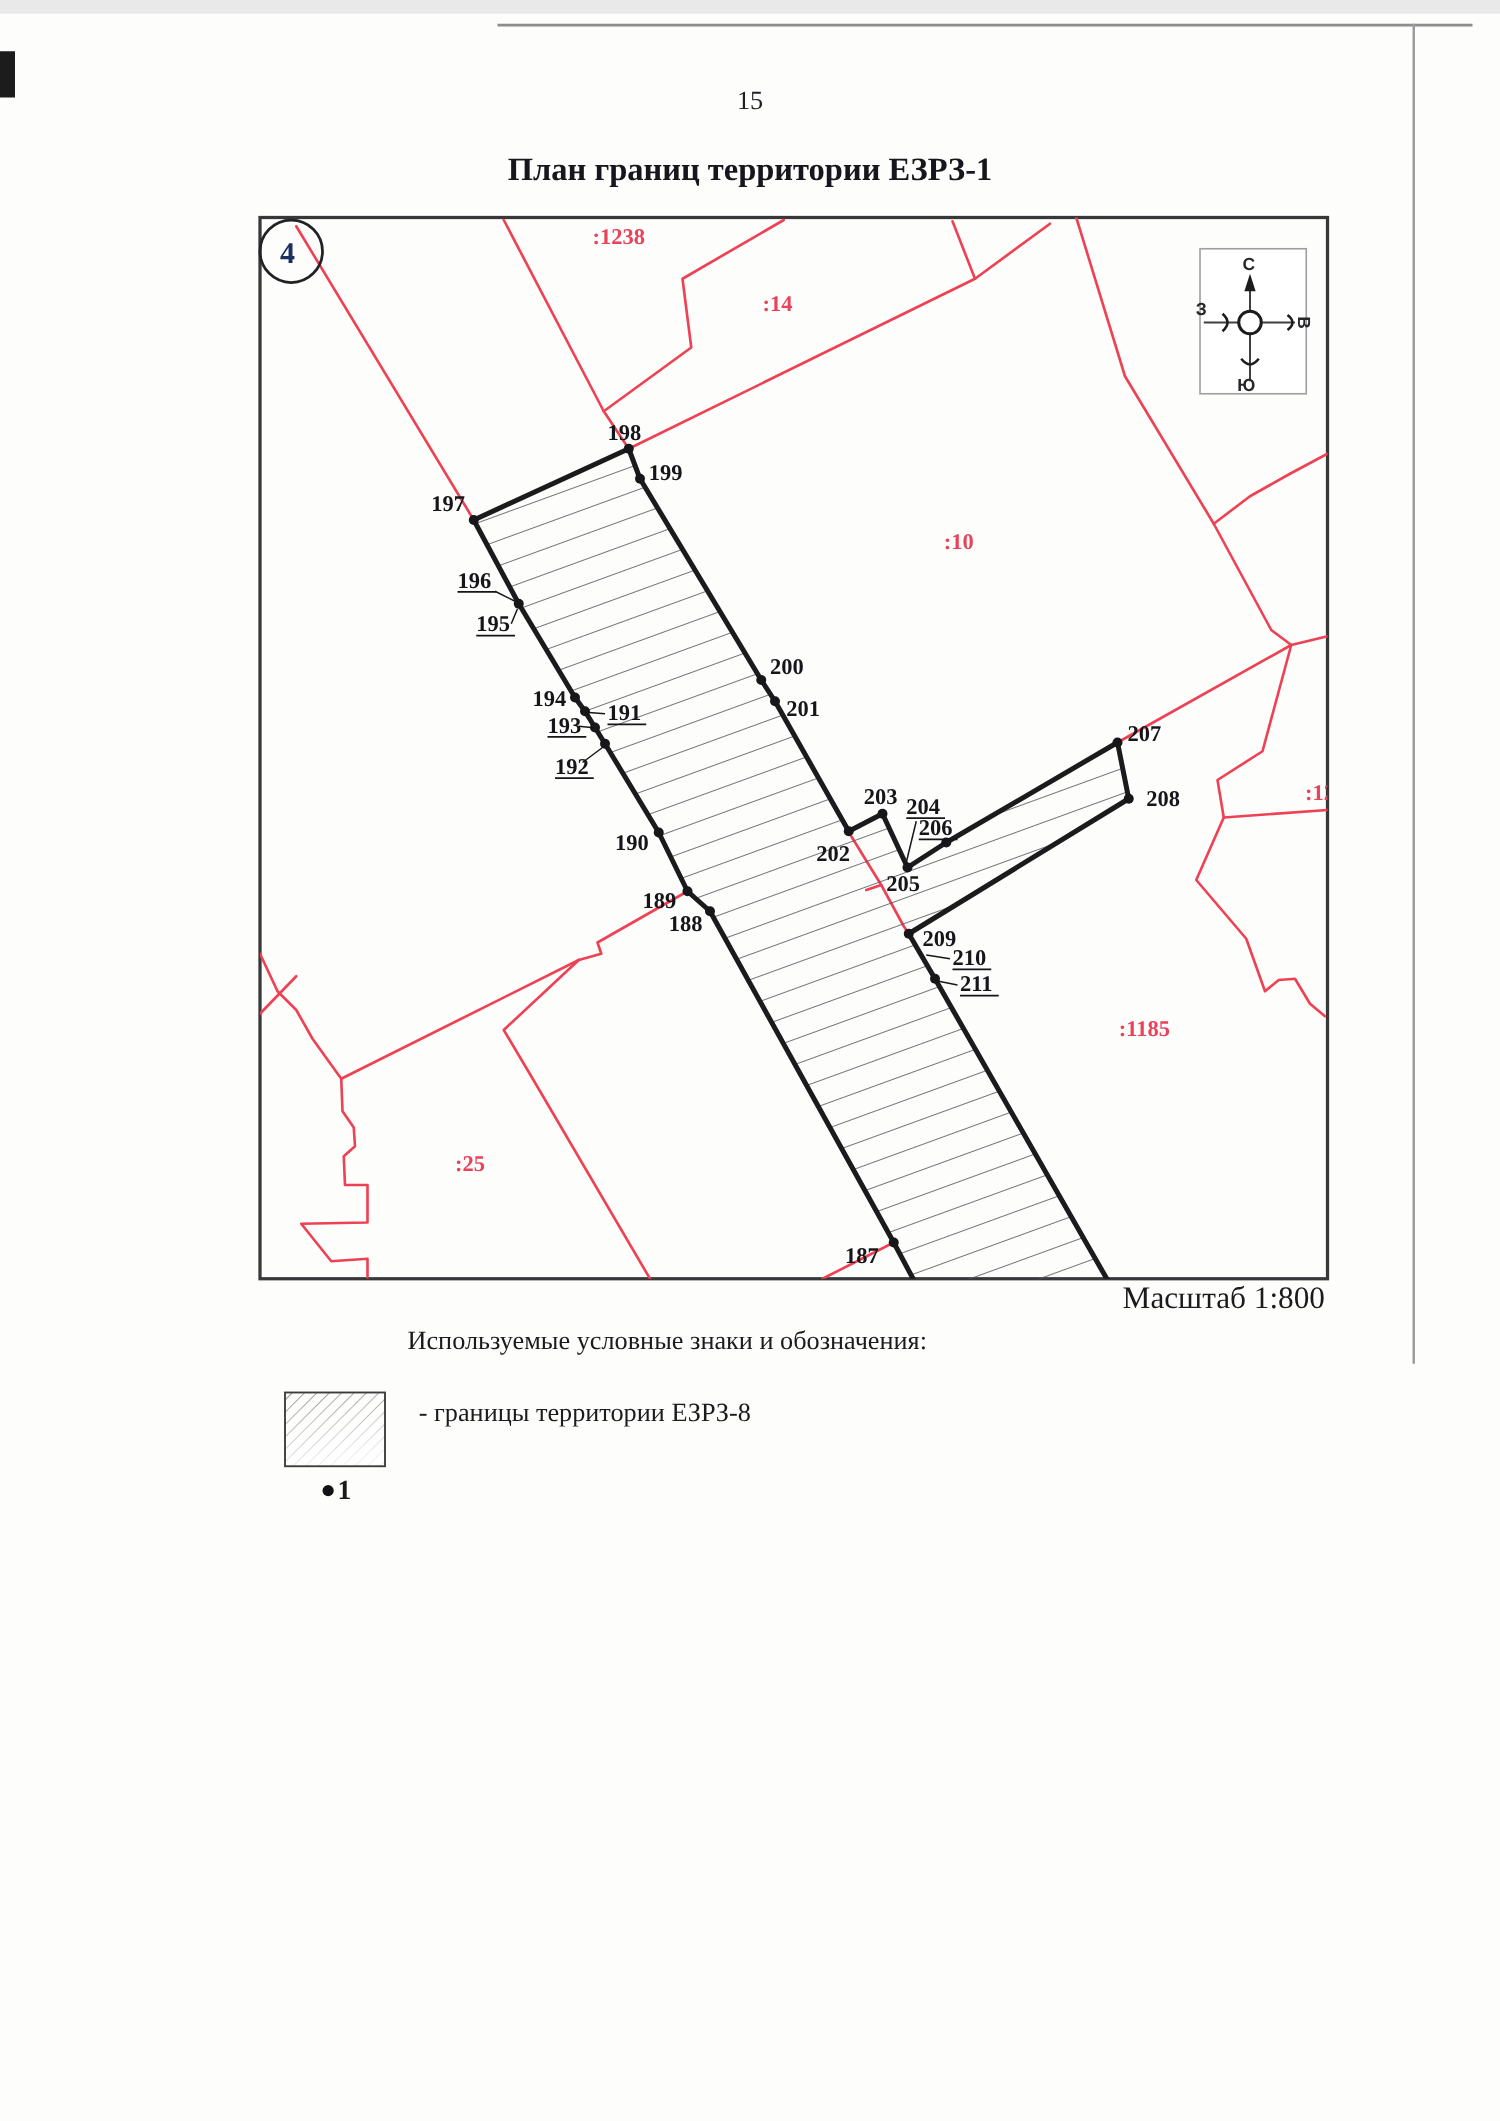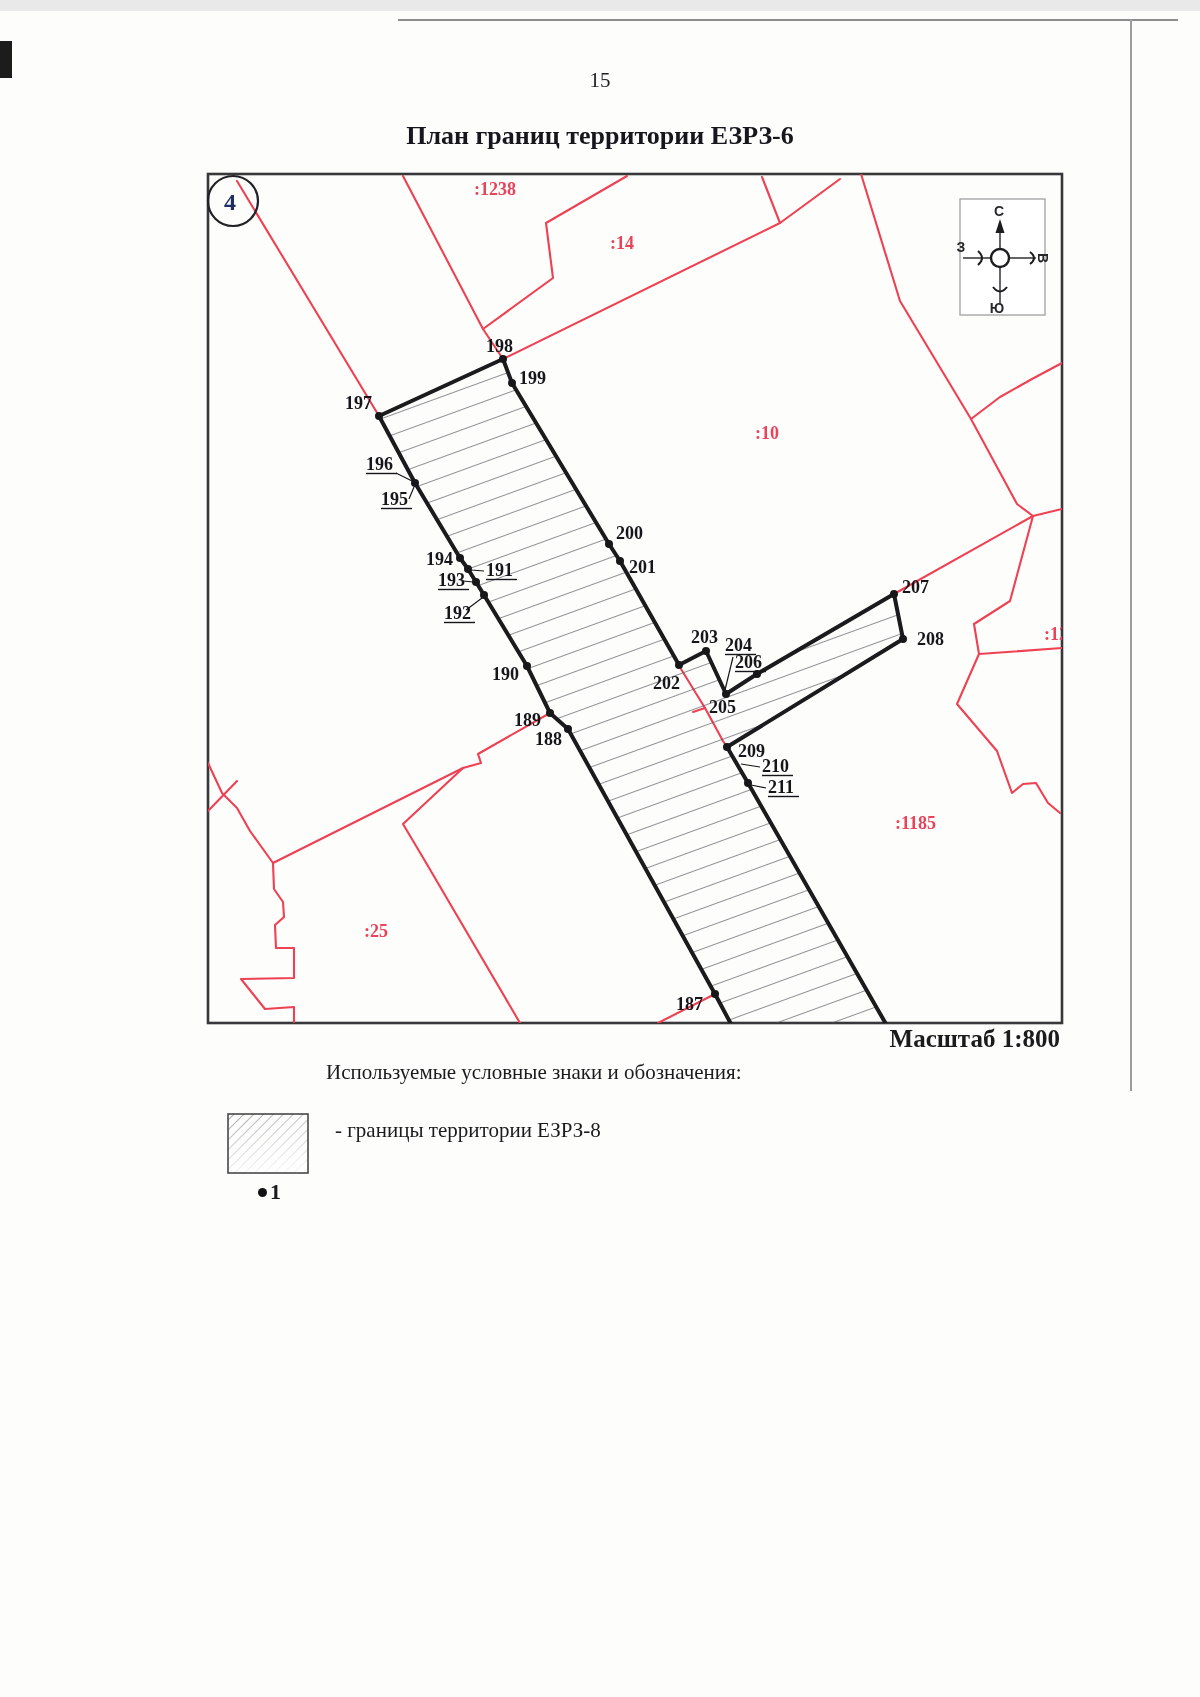--- a/index.html
+++ b/index.html
@@ -1,21 +1,21 @@
 <!DOCTYPE html>
 <html><head>
 <meta charset="utf-8">
 <style>
   html,body{margin:0;padding:0;background:#e9e9e9;}
   #page{position:relative;width:1200px;height:1697px;background:#fdfdfc;margin:11px auto;
         font-family:"Liberation Serif",serif;color:#1b1b1d;overflow:hidden;}
   .abs{position:absolute;}
   #page-num{left:0;right:0;top:57px;text-align:center;font-size:21px;color:#202024;}
   #doc-title{left:0;right:0;top:110px;text-align:center;font-size:26px;font-weight:bold;color:#16161c;}
-  #scale-label{left:208px;top:1014px;width:852px;text-align:right;font-size:25px;font-weight:bold;}
+  #scale-label{left:208px;top:1014px;width:852px;text-align:right;font-size:25px;font-weight:normal;}
   #legend-heading{left:326px;top:1049px;font-size:21px;font-weight:normal;}
   .legend-text{font-size:21px;}
   #legend-item1-text{left:335px;top:1107px;}
   #legend-item2-text{left:335px;top:1170px;}
   #legend-point-sample{left:258px;top:1168px;display:flex;align-items:center;gap:3px;
       font-size:22px;font-weight:bold;}
   #legend-point-sample .lgdot{width:9px;height:9px;border-radius:50%;background:#121215;display:inline-block;}
   svg{position:absolute;left:0;top:0;}
   .plbl{font-family:"Liberation Serif",serif;font-weight:bold;font-size:18px;fill:#15151a;}
   .rlbl{font-family:"Liberation Serif",serif;font-weight:bold;font-size:18px;fill:#e8435a;}
@@ -27,21 +27,21 @@
   .redline{stroke:#ee4153;stroke-width:2.1;fill:none;stroke-linecap:round;stroke-linejoin:round;}
   .edge{stroke:#1b1b1d;stroke-width:4;fill:none;stroke-linejoin:round;stroke-linecap:round;}
   .thin{stroke:#3f3f44;stroke-width:1.6;fill:none;}
 </style>
 </head>
 <body>
 
 <div id="page">
 
   <div class="abs" id="page-num">15</div>
-  <div class="abs" id="doc-title">План границ территории ЕЗРЗ-6</div>
+  <div class="abs" id="doc-title">План границ территории ЕЗРЗ-1</div>
 
   <svg width="1200" height="1697" viewBox="0 0 1200 1697">
     <defs>
       <pattern id="hatch" width="19" height="19" patternUnits="userSpaceOnUse" patternTransform="rotate(-20)">
         <line x1="0" y1="0" x2="19" y2="0" stroke="#55555c" stroke-width="1.3"></line>
       </pattern>
       <pattern id="hatch2" width="7" height="7" patternUnits="userSpaceOnUse" patternTransform="rotate(-45)">
         <line x1="0" y1="0" x2="7" y2="0" stroke="#6a6a6a" stroke-width="1.1"></line>
       </pattern>
       <linearGradient id="fadegrad" x1="0" y1="0" x2="0.25" y2="1">

